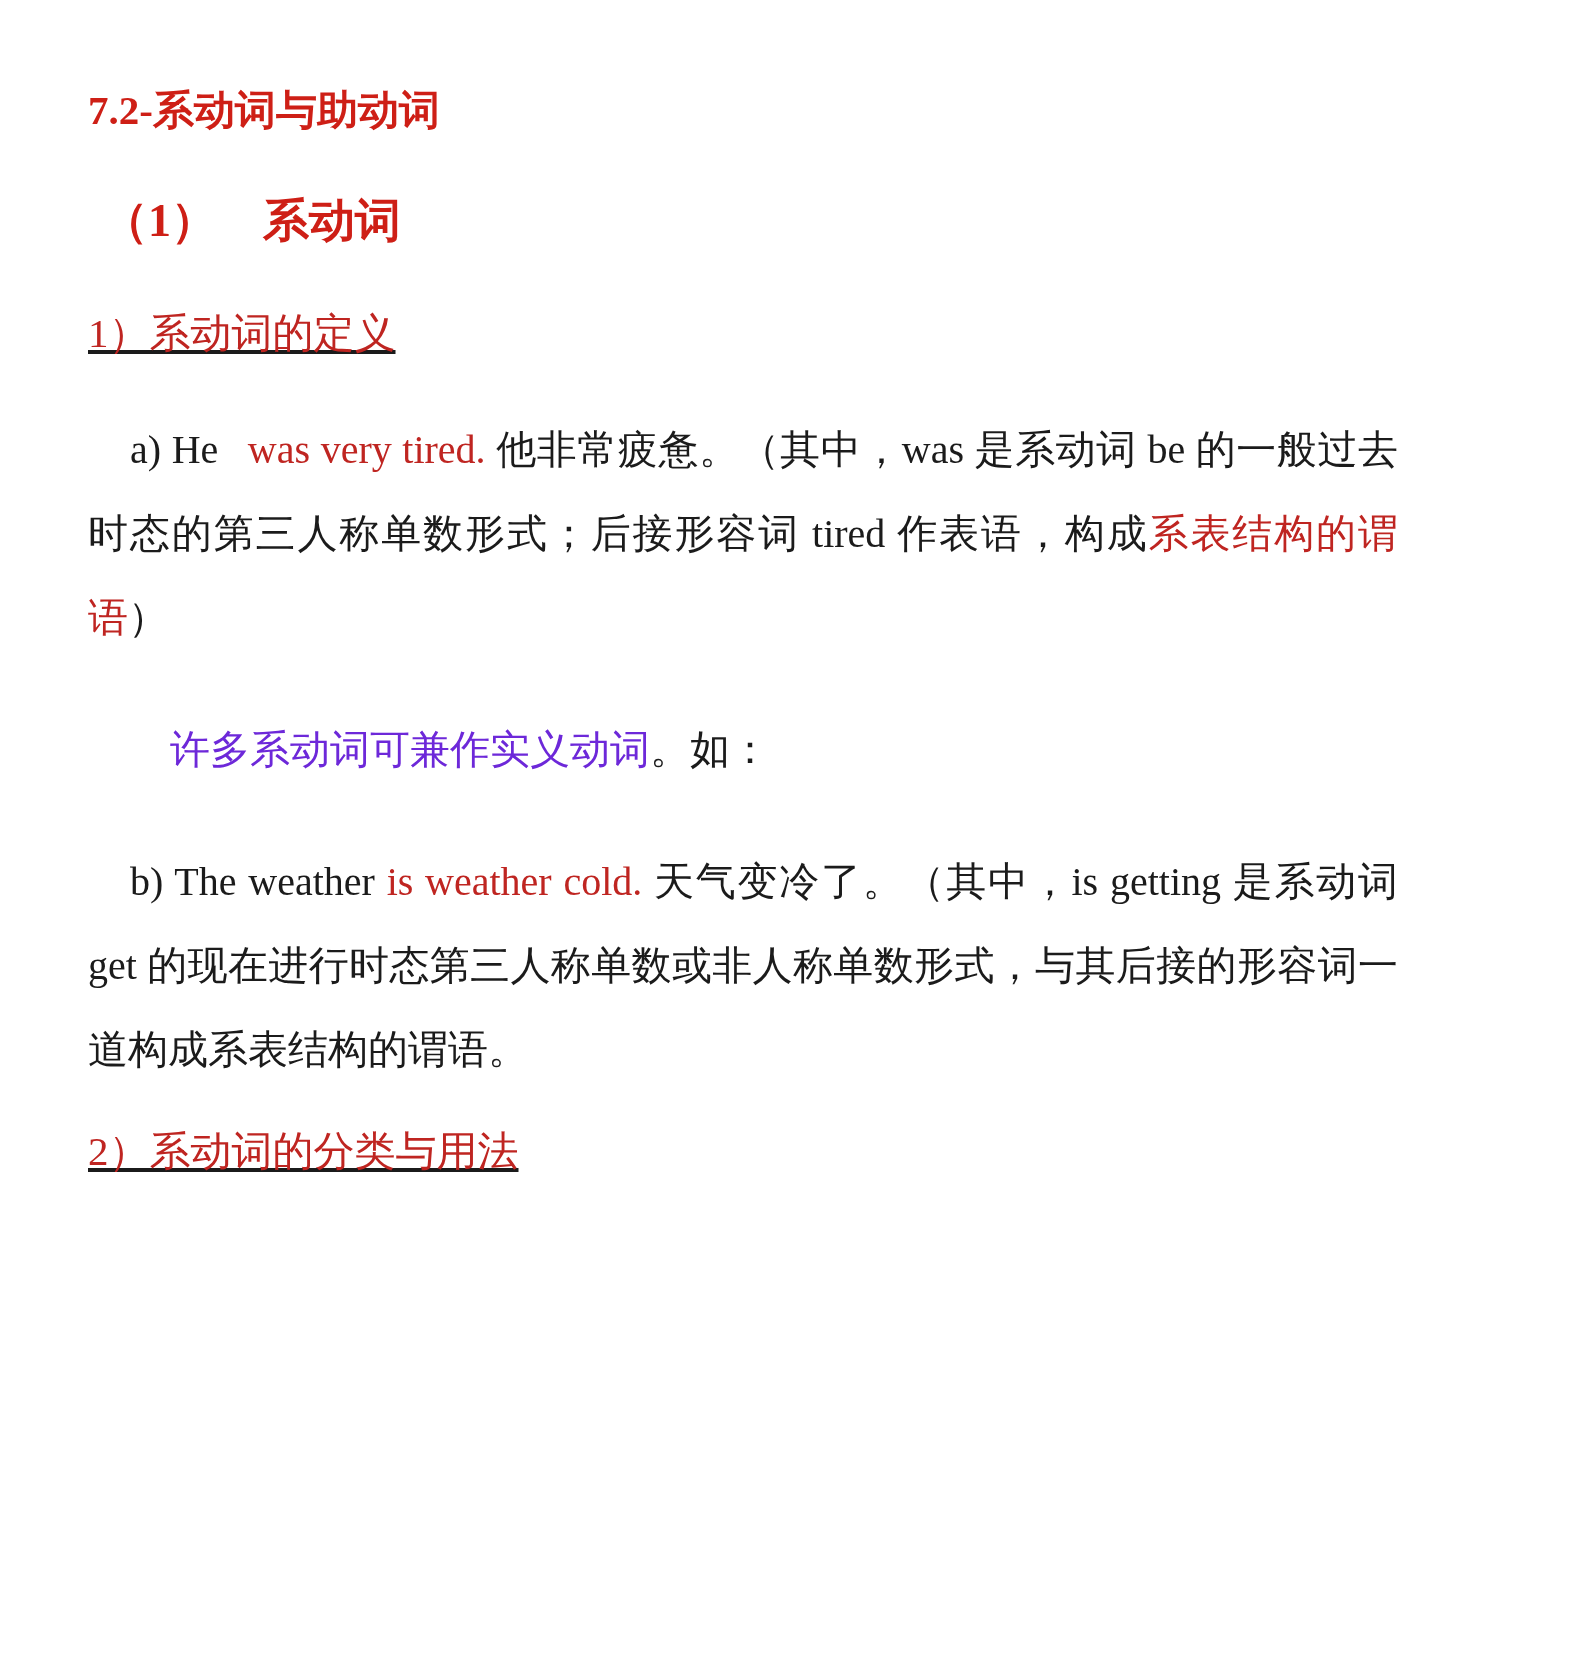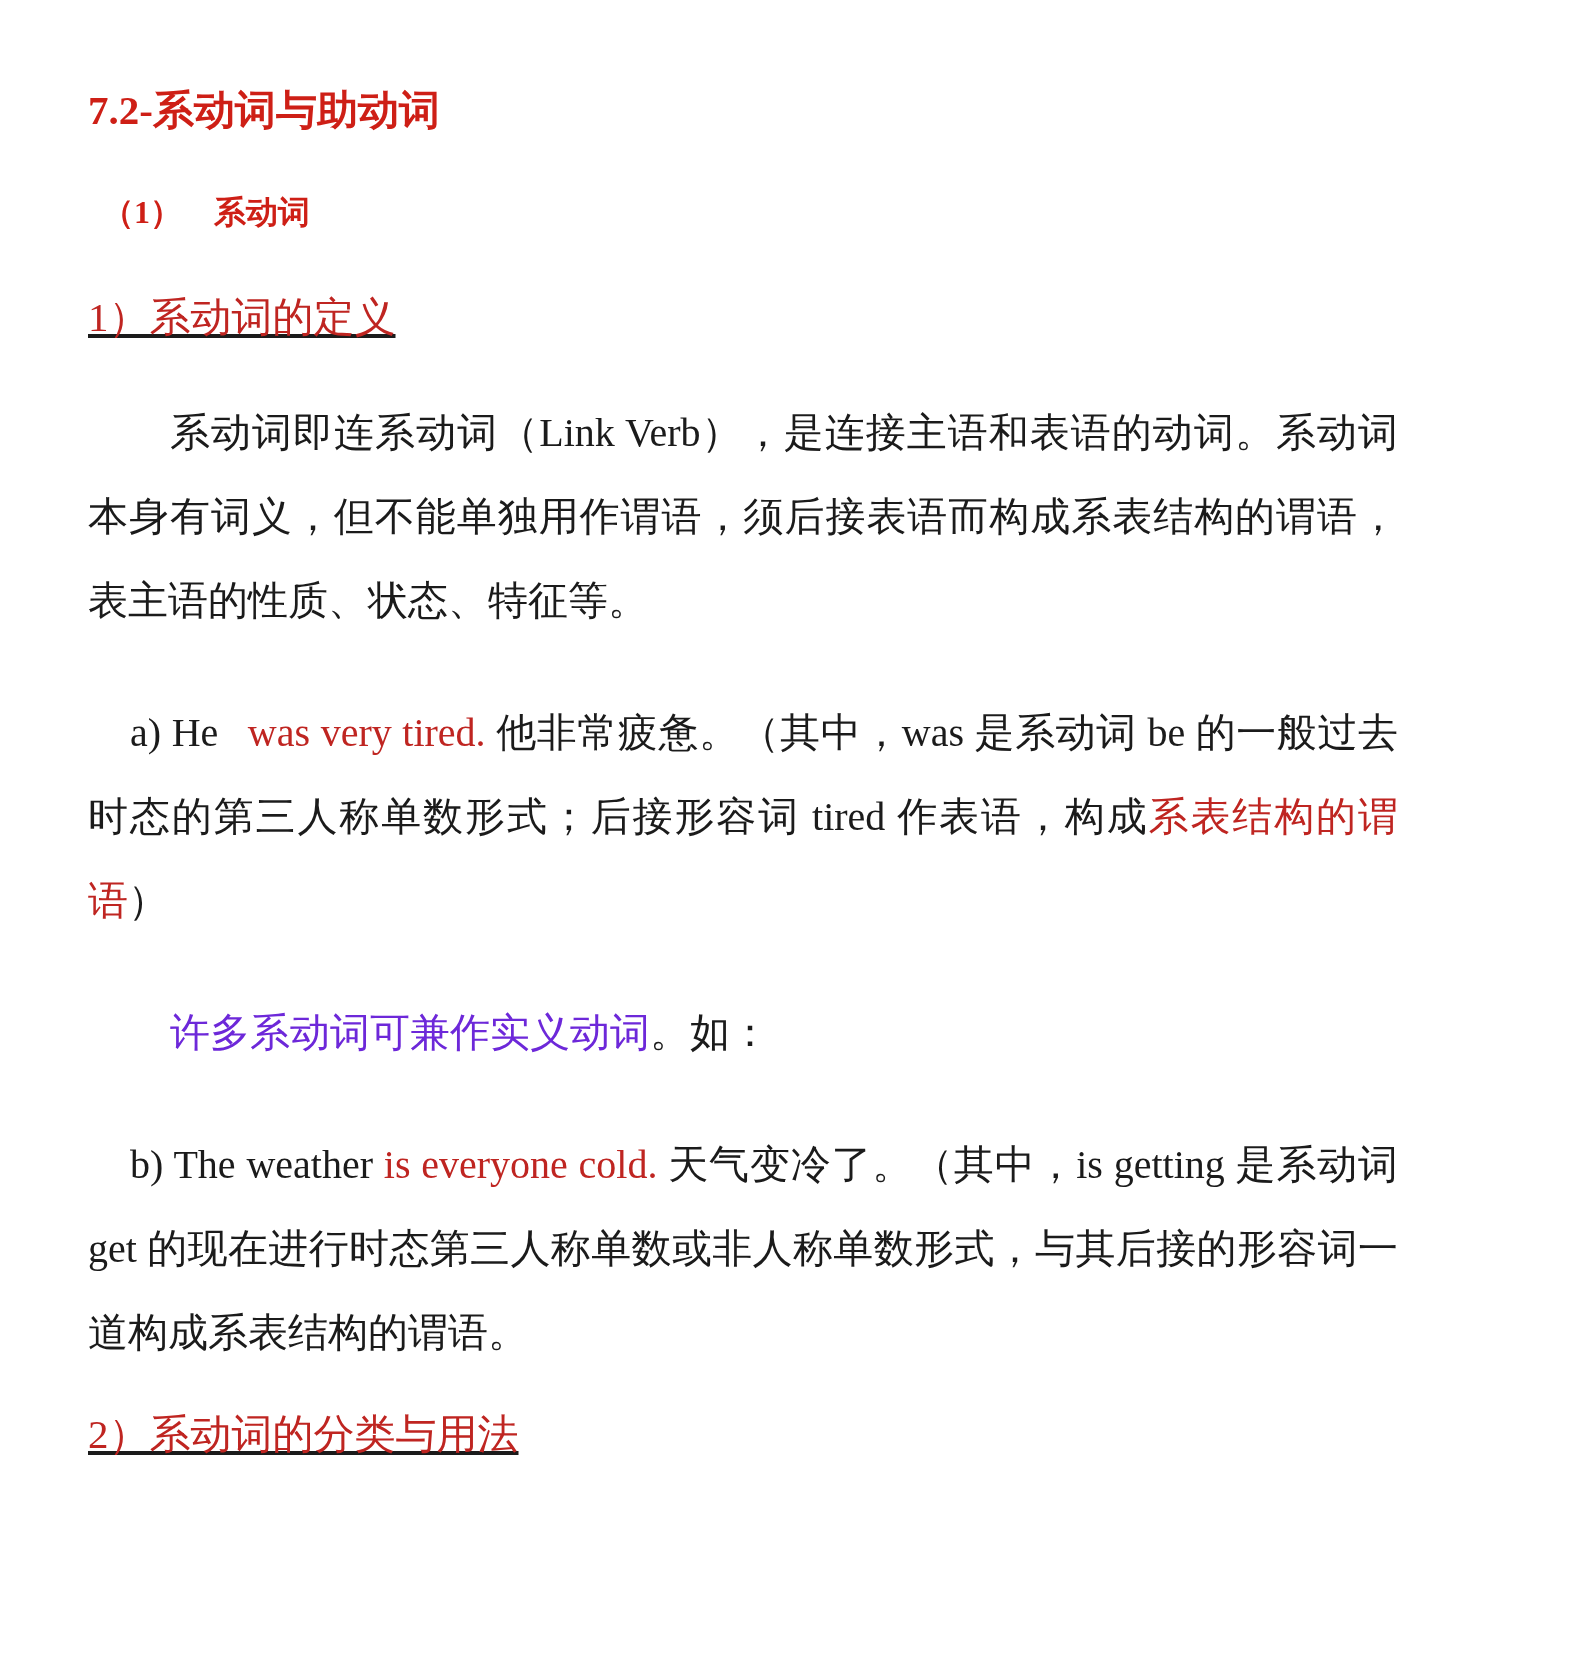--- a/index.html
+++ b/index.html
@@ -18,21 +18,21 @@
     color: #1b1b1b;
     overflow: hidden;
   }
   .h1 {
     font-size: 41px;
     font-weight: 700;
     line-height: 1.2;
     margin: 36px 0 0 0;
   }
   .h2 {
-    font-size: 32px;
+    font-size: 46px;
     font-weight: 700;
     line-height: 1.2;
     margin: 58px 0 8px 14px;
   }
   .h3 {
     font-size: 41px;
     font-weight: 400;
     line-height: 1.25;
     margin: 60px 0 0 0;
     text-decoration: underline;
@@ -52,23 +52,22 @@
 </head>
 <body>
 
 <div class="page">
   <div class="h1"><span style="color: rgb(206, 31, 22);">7.2-系动词与助动词</span></div>
 
   <div class="h2"><span style="color: rgb(206, 31, 22);">（1）　系动词</span></div>
 
   <div class="h3"><span style="color: rgb(191, 37, 33);">1）系动词的定义</span></div>
 
-  <p class="para indent2"><span style="color: rgb(27, 27, 27);">系动词即连系动词（Link Verb），是连接主语和表语的动词。系动词本身有词义，但不能单独用作谓语，须后接表语而构成系表结构的谓语，表主语的性质、状态、特征等。</span></p>
 
   <p class="para indent1"><span style="color: rgb(27, 27, 27);">a) He </span><span style="color: rgb(191, 37, 33); margin-left: 19px;">was very tired.</span><span style="color: rgb(27, 27, 27);"> 他非常疲惫。（其中，was 是系动词 be 的一般过去时态的第三人称单数形式；后接形容词 tired 作表语，构成</span><span style="color: rgb(191, 37, 33);">系表结构的谓语</span><span style="color: rgb(27, 27, 27);">）</span></p>
 
   <p class="para indent2"><span style="color: #6d28d9;">许多系动词可兼作实义动词</span><span style="color: rgb(27, 27, 27);">。如：</span></p>
 
-  <p class="para indent1"><span style="color: rgb(27, 27, 27);">b) The weather </span><span style="color: rgb(191, 37, 33);">is everyone cold.</span><span style="color: rgb(27, 27, 27);"> 天气变冷了。（其中，is getting 是系动词 get 的现在进行时态第三人称单数或非人称单数形式，与其后接的形容词一道构成系表结构的谓语。</span></p>
+  <p class="para indent1"><span style="color: rgb(27, 27, 27);">b) The weather </span><span style="color: rgb(191, 37, 33);">is weather cold.</span><span style="color: rgb(27, 27, 27);"> 天气变冷了。（其中，is getting 是系动词 get 的现在进行时态第三人称单数或非人称单数形式，与其后接的形容词一道构成系表结构的谓语。</span></p>
 
 
   <div class="h3 h3-last"><span style="color: rgb(191, 37, 33);">2）系动词的分类与用法</span></div>
 </div>
 
 </body></html>

